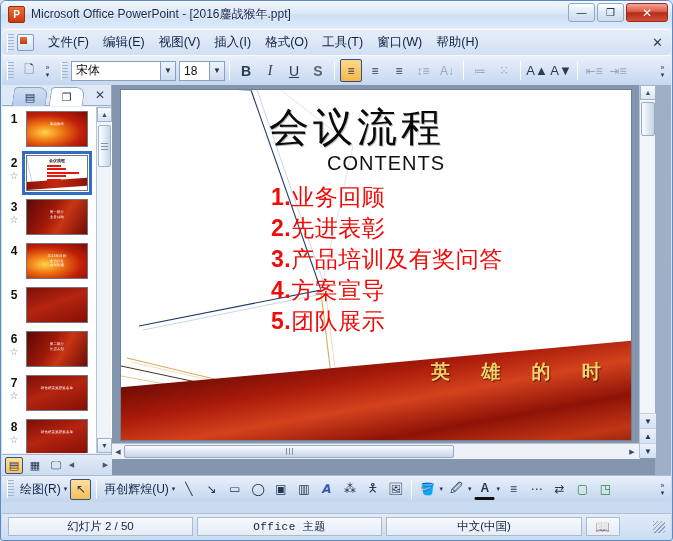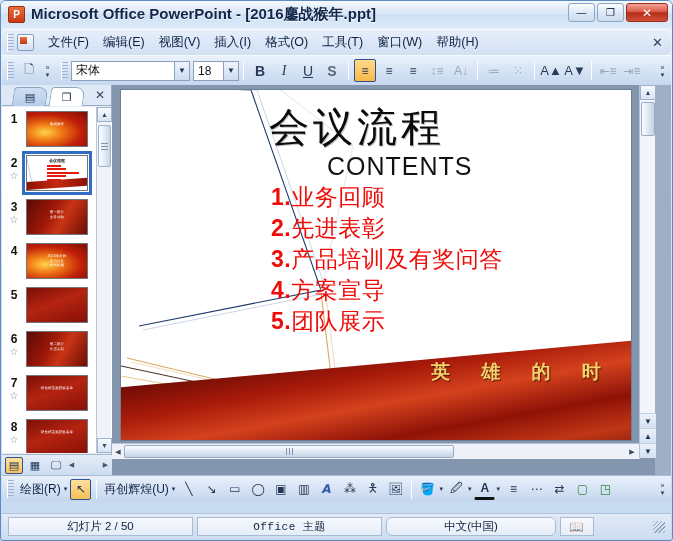--- a/index.html
+++ b/index.html
@@ -25,23 +25,22 @@
   }
   #app-icon {
     width:17px; height:17px; margin-left:7px; margin-right:6px;
     background: linear-gradient(180deg,#e8703a,#c93a12);
     border:1px solid #9c2c0a; border-radius:2px;
     color:#fff; font-size:10px; font-weight:bold;
     display:flex; align-items:center; justify-content:center;
     flex:0 0 auto;
   }
   #title-text {
-    font-size: 15px; color: #12264a; white-space: nowrap;
+    font-size: 12px; color: #12264a; white-space: nowrap;
     text-shadow: 0 1px 0 rgba(255,255,255,.85);
-    font-weight: bold;
   }
   #win-buttons { position:absolute; right:4px; top:2px; display:flex; gap:2px; }
   .wbtn {
     width:27px; height:19px; border:1px solid #8aa8c8; border-radius:3px;
     background: linear-gradient(180deg,#fdfefe,#dfe9f5 50%,#cddced);
     display:flex; align-items:center; justify-content:center;
     font-size:10px; color:#20324d;
   }
   .wbtn.close {
     width:42px;
@@ -94,21 +93,21 @@
   .tb-icon.active { background:linear-gradient(180deg,#ffd98a,#f6b848);
                     border:1px solid #2e4f8a; border-radius:2px; }
   .tb-icon.dim { color:#9aa7ba; }
   .tb-sep { width:1px; height:19px; margin:0 4px;
             background:#9db3d0; border-right:1px solid #fbfdff; flex:0 0 auto; }
   #font-name-box, #font-size-box {
     height:20px; background:#fff; border:1px solid #8aa0bd;
     display:flex; align-items:center; font-size:12px; color:#111;
     flex:0 0 auto;
   }
-  #font-name-box { width:119px; }
+  #font-name-box { width:105px; }
   #font-size-box { width:46px; margin-left:3px; }
   .fname { padding-left:4px; flex:1; white-space:nowrap; overflow:hidden; }
   .ddarrow {
     width:15px; height:18px; display:flex; align-items:center; justify-content:center;
     background:linear-gradient(180deg,#eef4fc,#cddcef); border-left:1px solid #8aa0bd;
     font-size:8px; color:#21344f;
   }
   .overflow-handle {
     width:13px; height:24px; margin-left:auto; margin-right:2px; flex:0 0 auto;
     display:flex; flex-direction:column; align-items:center; justify-content:center;
@@ -232,21 +231,21 @@
   }
   .deco { position:absolute; }
   #slide-title {
     position:absolute; left:148px; top:10px;
     font-family:"DejaVu Sans","Liberation Sans",sans-serif;
     font-size:40px; color:#0a0a0a; letter-spacing:4px; font-weight:500;
     text-shadow:1px 1px 0 rgba(0,0,0,.25);
   }
   #slide-subtitle {
     position:absolute; left:206px; top:62px;
-    font-size:25px; color:#111; letter-spacing:1px;
+    font-size:20px; color:#111; letter-spacing:1px;
   }
   #slide-list { position:absolute; left:150px; top:92px; width:360px; }
   .slide-li {
     font-family:"DejaVu Sans","Liberation Sans",sans-serif;
     font-size:23px; color:#ef0c08; line-height:31px; white-space:nowrap;
     letter-spacing:.5px;
   }
   .slide-li b { font-family:"Liberation Sans",sans-serif; font-weight:bold; }
   #slide-band {
     position:absolute; left:-20px; bottom:-42px; width:600px; height:120px;
@@ -312,21 +311,21 @@
   }
   .status-cell {
     height:19px; background:linear-gradient(180deg,#f6f9fd,#e5edf8);
     border:1px solid #a9bbd3;
     display:flex; align-items:center; justify-content:center;
     font-size:11.5px; color:#10203c;
   }
   #st-slide { width:185px; }
   #st-theme { width:185px; font-family:"Liberation Mono","DejaVu Sans Mono",monospace;
               font-size:11px; letter-spacing:.5px; }
-  #st-lang  { width:170px;border-radius:6px; }
+  #st-lang  { width:196px; }
   #st-spell { width:34px; font-size:12px; }
   #grip-corner {
     margin-left:auto; width:12px; height:12px;
     background:
       repeating-linear-gradient(135deg,#8fa3be 0 1px, transparent 1px 3px);
   }
 </style>
 </head>
 <body>
 

